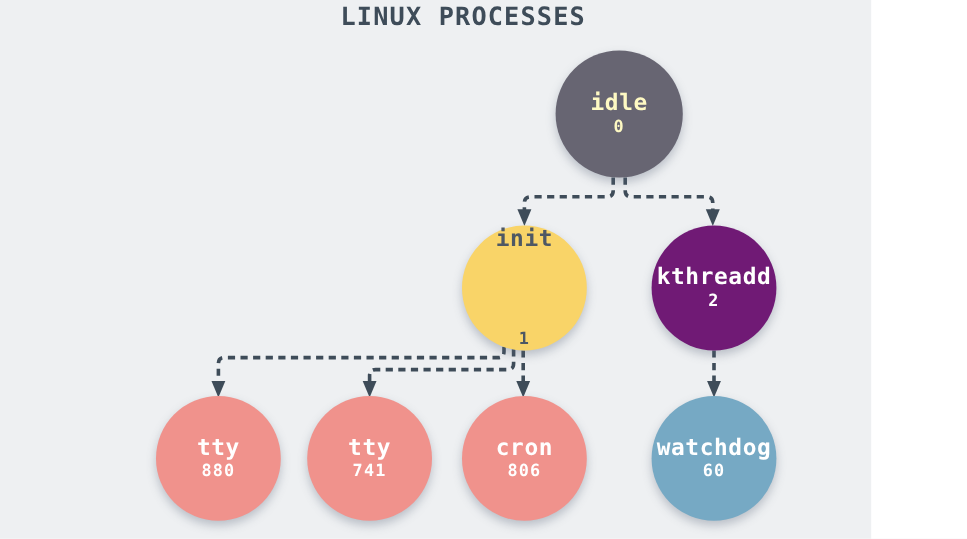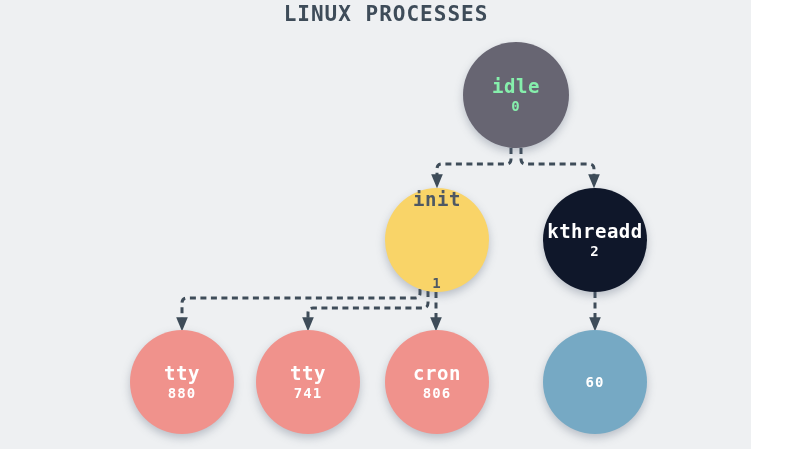--- a/index.html
+++ b/index.html
@@ -2,21 +2,20 @@
 <html><head>
 <meta charset="utf-8">
 <style>
   html, body { margin: 0; padding: 0; }
   body { font-family: "DejaVu Sans Mono", "Liberation Mono", monospace; }
   .stage {
     position: relative;
     width: 726px;
     height: 449px;
     overflow: hidden;
-    padding-left: 25px;
   }
   .diagram-title {
     position: absolute;
     top: 2px;
     left: 0;
     width: 772px;
     text-align: center;
     font-size: 21px;
     font-weight: bold;
     letter-spacing: 1px;
@@ -78,47 +77,48 @@
       </marker>
     </defs>
     <path class="edge" marker-end="url(#arrowhead)" d="M 511 148 V 159 Q 511 164 506 164 H 442 Q 437 164 437 169 V 179" style="stroke: rgb(62, 76, 89);"></path>
     <path class="edge" marker-end="url(#arrowhead)" d="M 521 148 V 159 Q 521 164 526 164 H 589 Q 594 164 594 169 V 179" style="stroke: rgb(62, 76, 89);"></path>
     <path class="edge" marker-end="url(#arrowhead)" d="M 420 289 V 293 Q 420 298 415 298 H 187 Q 182 298 182 303 V 322" style="stroke: rgb(62, 76, 89);"></path>
     <path class="edge" marker-end="url(#arrowhead)" d="M 428 291 V 303 Q 428 308 423 308 H 313 Q 308 308 308 313 V 322" style="stroke: rgb(62, 76, 89);"></path>
     <path class="edge" marker-end="url(#arrowhead)" d="M 436 292 V 322" style="stroke: rgb(62, 76, 89);"></path>
     <path class="edge" marker-end="url(#arrowhead)" d="M 595 292 V 322" style="stroke: rgb(62, 76, 89);"></path>
   </svg>
 
-  <div class="node pos-idle" style="background-color: rgb(103, 101, 114); color: #86efac;">
+  <div class="node pos-idle" style="background-color: rgb(103, 101, 114); color: #fef9c3;">
     <span class="proc-name">idle</span>
     <span class="proc-pid">0</span>
   </div>
 
   <div class="node pos-init" style="background-color: rgb(249, 212, 104); color: rgb(78, 88, 100); justify-content: space-between;">
     <span class="proc-name">init</span>
     <span class="proc-pid">1</span>
   </div>
 
-  <div class="node pos-kthreadd" style="background-color: #0f172a; color: rgb(255, 255, 255);">
+  <div class="node pos-kthreadd" style="background-color: #701a75; color: rgb(255, 255, 255);">
     <span class="proc-name">kthreadd</span>
     <span class="proc-pid">2</span>
   </div>
 
   <div class="node pos-tty740" style="background-color: rgb(240, 146, 140); color: rgb(255, 255, 255);">
     <span class="proc-name">tty</span>
     <span class="proc-pid">880</span>
   </div>
 
   <div class="node pos-tty741" style="background-color: rgb(240, 146, 140); color: rgb(255, 255, 255);">
     <span class="proc-name">tty</span>
     <span class="proc-pid">741</span>
   </div>
 
   <div class="node pos-cron" style="background-color: rgb(240, 146, 140); color: rgb(255, 255, 255);">
     <span class="proc-name">cron</span>
     <span class="proc-pid">806</span>
   </div>
 
   <div class="node pos-watchdog" style="background-color: rgb(118, 169, 196); color: rgb(255, 255, 255);">
+    <span class="proc-name">watchdog</span>
     <span class="proc-pid">60</span>
   </div>
 
 </div>
 
 </body></html>

